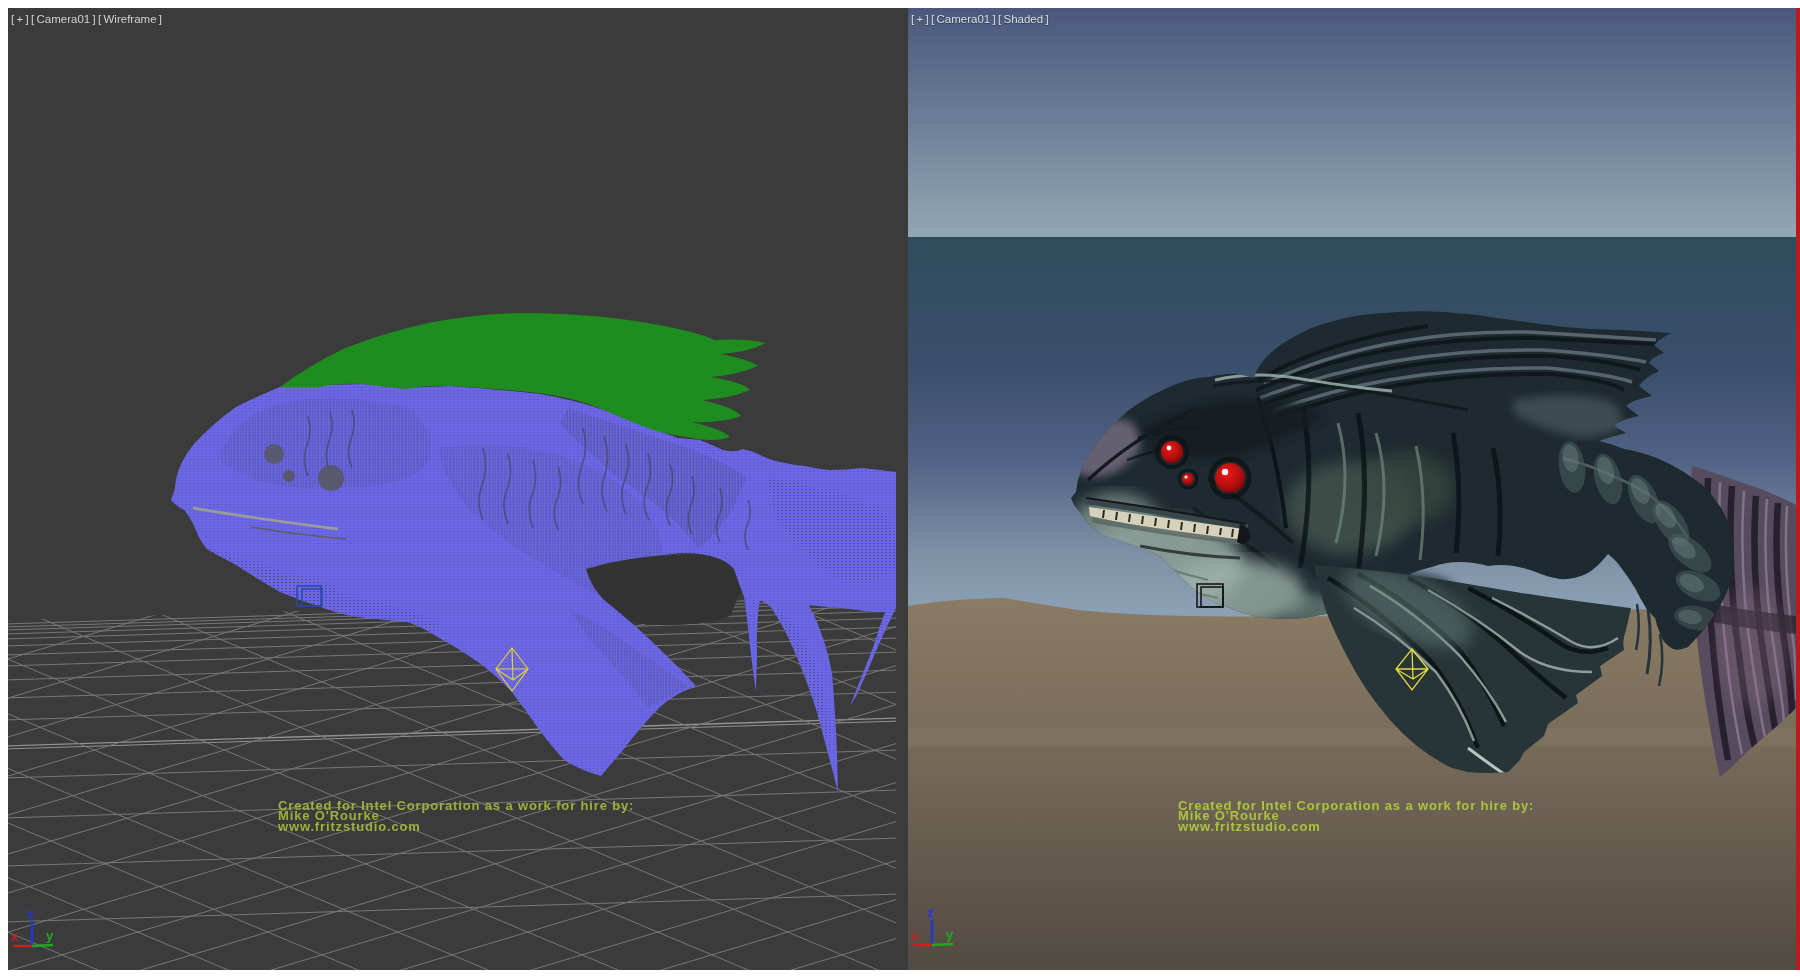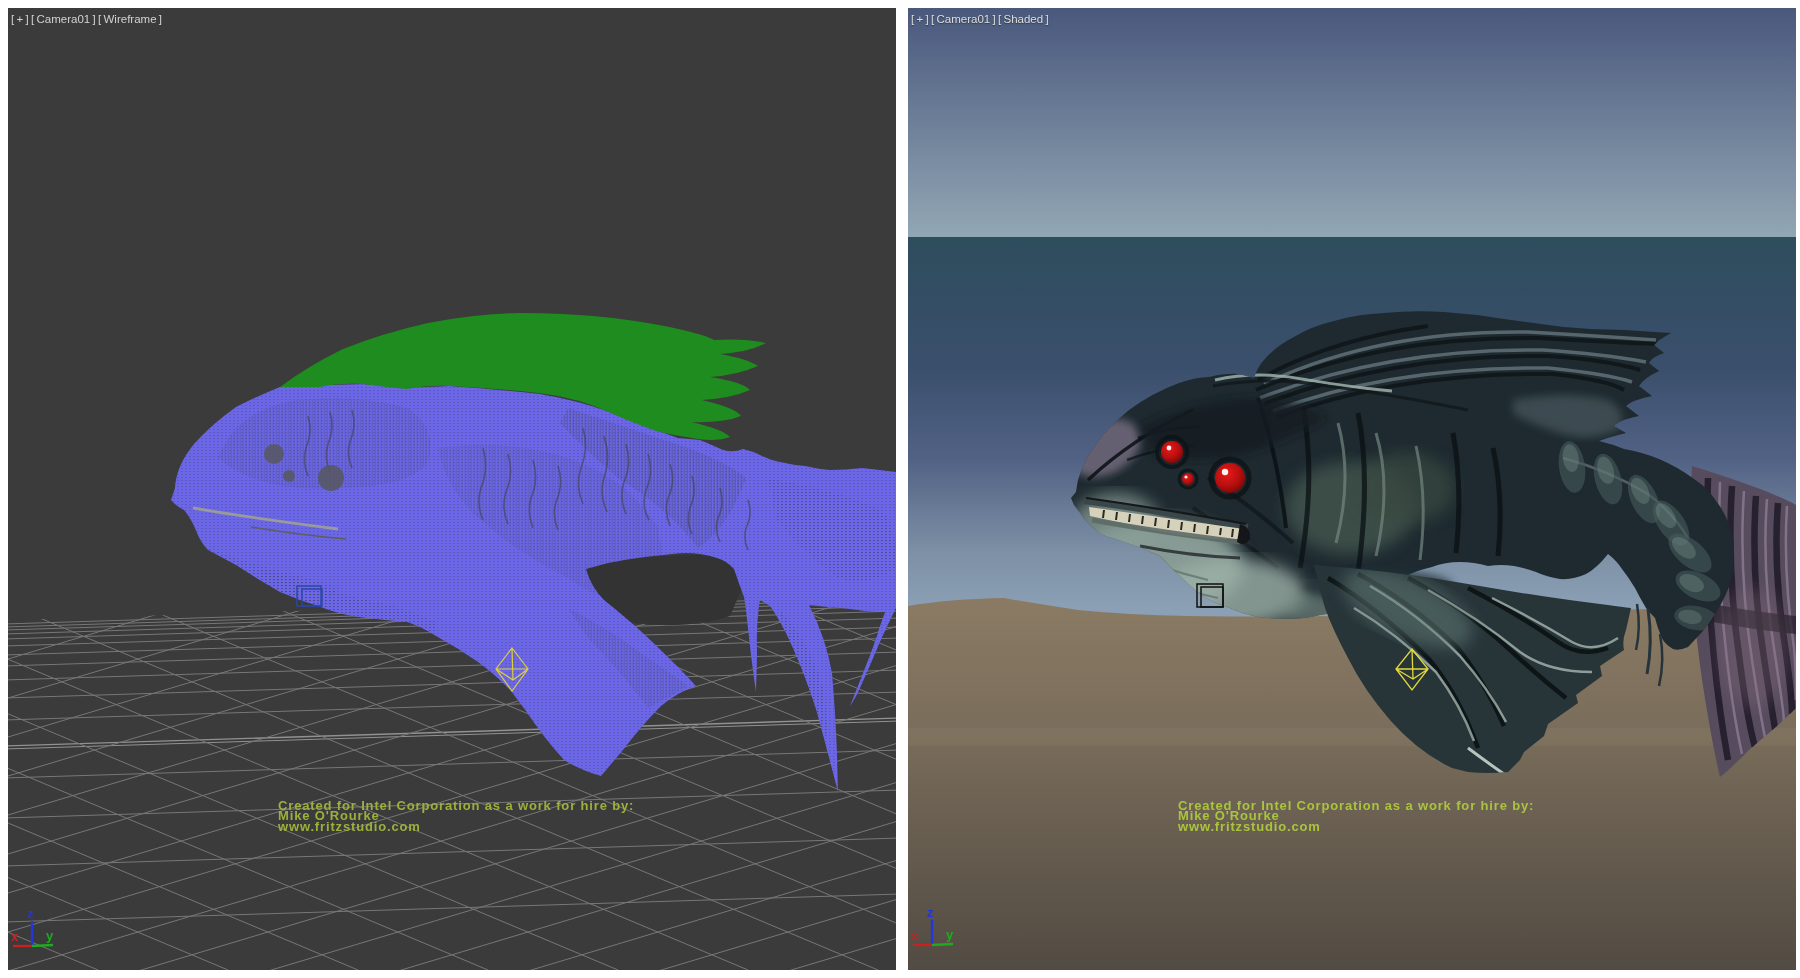--- a/index.html
+++ b/index.html
@@ -1,17 +1,17 @@
 <!DOCTYPE html>
 <html><head>
 <meta charset="utf-8">
 <style>
 html,body{margin:0;padding:0;}
 body{width:1800px;height:978px;background:#ffffff;font-family:"Liberation Sans",sans-serif;position:relative;overflow:hidden;}
-.vp{position:absolute;top:8px;width:888px;height:962px;overflow:hidden;}
+.vp{position:absolute;top:8px;width:888px;height:962px;overflow:hidden;padding-left:16px;}
 #vpL{left:8px;background:#3b3b3b;}
 #vpR{left:908px;background:#b91c1c;}
 .vplabel{position:absolute;left:3px;top:5px;font-size:11.5px;color:#d2d2d2;z-index:5;}
 #vpR .vplabel{color:#dedede;text-shadow:0 1px 1px rgba(20,30,40,0.55);}
 .credit{position:absolute;left:270px;top:793px;font-size:13px;font-weight:bold;line-height:10.3px;letter-spacing:0.85px;z-index:5;}
 #vpL .credit{color:#9cb13c;}
 #vpR .credit{color:#abc43e;}
 svg{position:absolute;left:0;top:0;}
 </style>
 </head>

